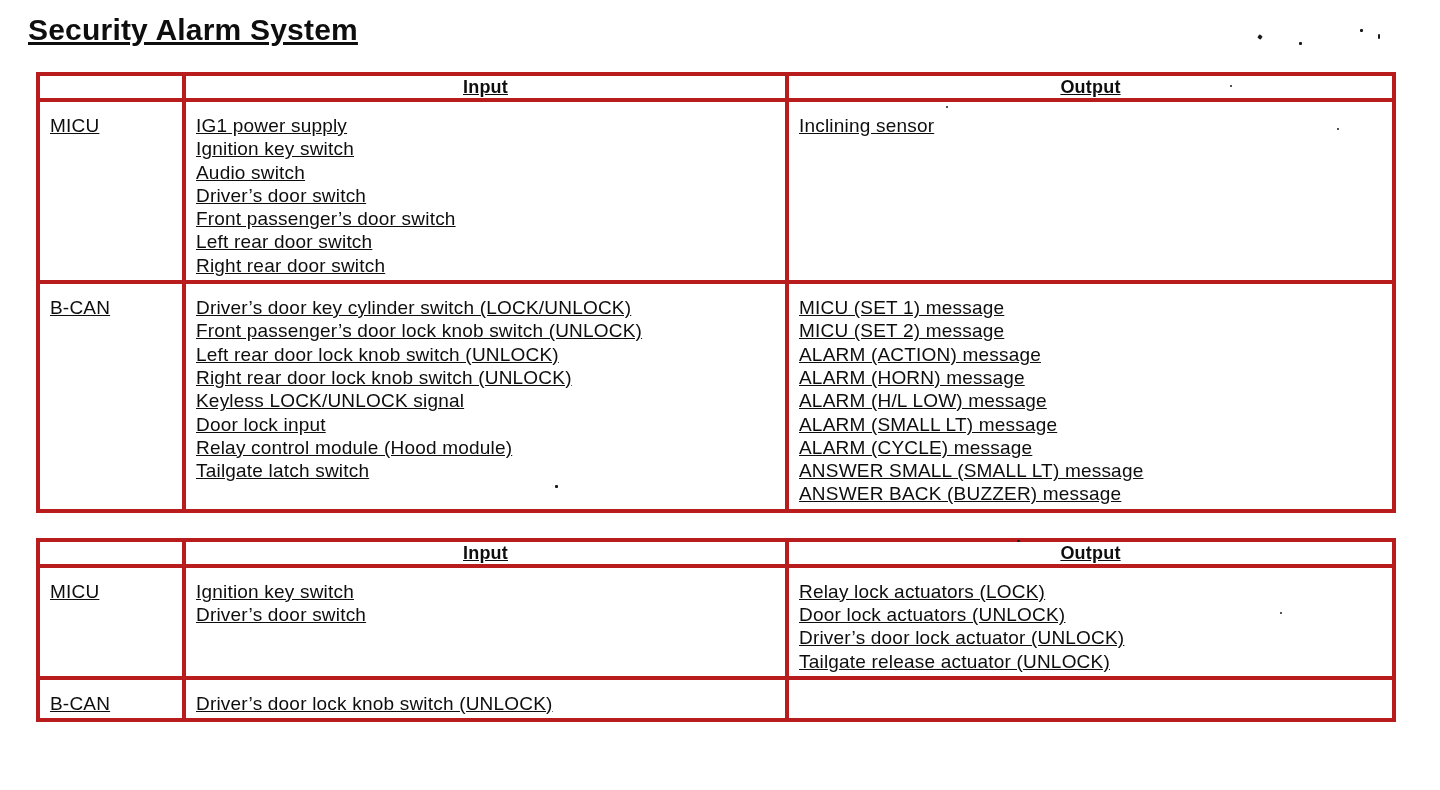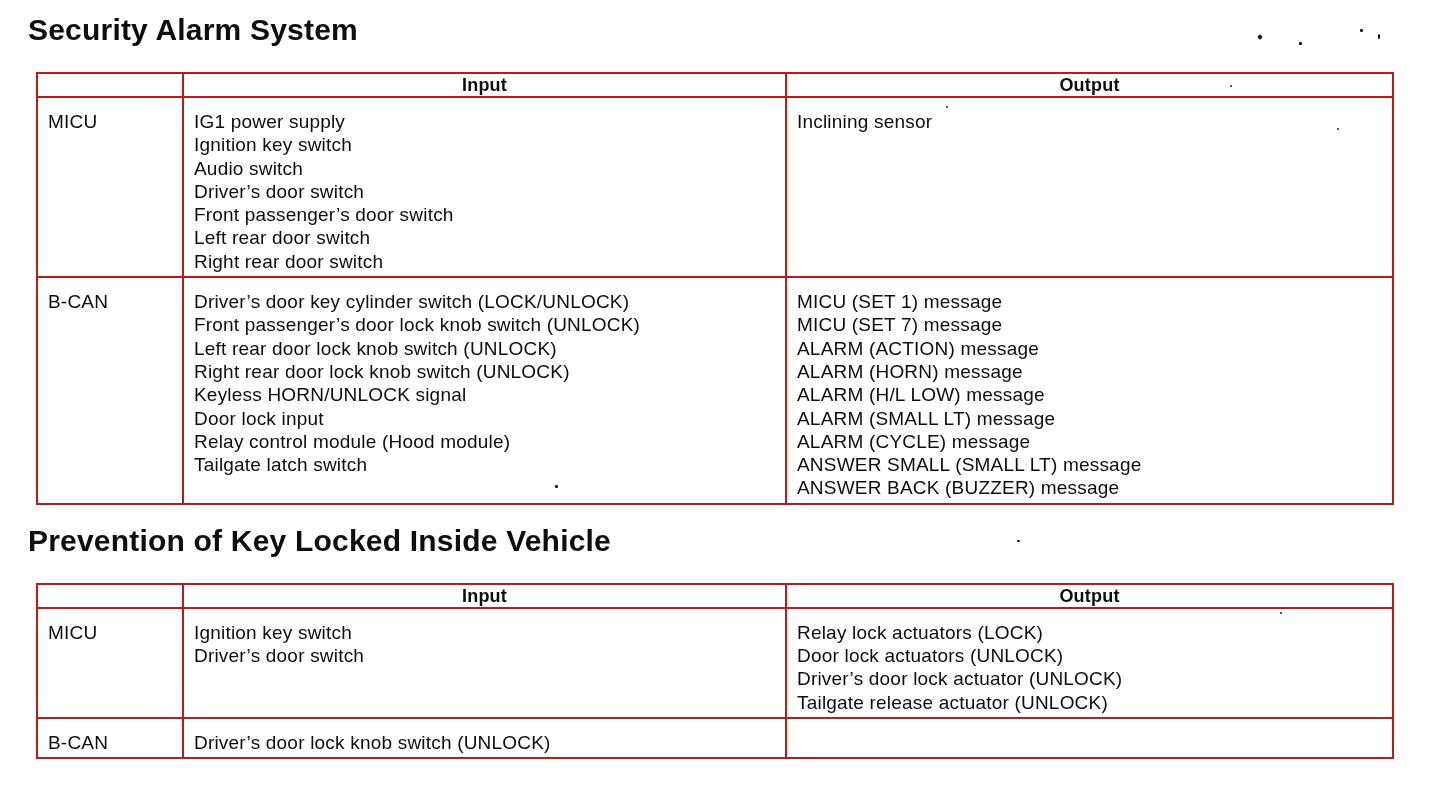--- a/index.html
+++ b/index.html
@@ -14,20 +14,21 @@
     font-family: "Liberation Sans", sans-serif;
     color: #0e0e0e;
     -webkit-font-smoothing: none;
   }
   .page {
     position: relative;
     width: 1440px;
     height: 570px;
     padding-top: 13px;
     box-sizing: border-box;
+    text-decoration: underline;
   }
   .section-heading {
     font-size: 30px;
     font-weight: 700;
     letter-spacing: 0.2px;
     margin: 0 0 0 28px;
     line-height: 34px;
   }
   .intro-text {
     font-size: 18px;
@@ -37,21 +38,21 @@
   }
   table.signal-table {
     border-collapse: collapse;
     table-layout: fixed;
     width: 1356px;
     margin: 25px 0 0 36px;
     border: 2px solid #0c0c0c;
   }
   table.signal-table th,
   table.signal-table td {
-    border: 2px solid #b91c1c;
+    border: 4px solid #b91c1c;
     vertical-align: top;
     overflow: hidden;
   }
   table.signal-table thead th {
     font-size: 18px;
     font-weight: 700;
     text-align: center;
     padding: 1px 0 0 0;
     height: 21px;
     line-height: 21px;
@@ -128,43 +129,42 @@
               <div class="tline">Inclining sensor</div>
             </td>
         </tr>
         <tr>
           <td class="row-label">B-CAN</td>
           <td>
               <div class="tline">Driver’s door key cylinder switch (LOCK/UNLOCK)</div>
               <div class="tline">Front passenger’s door lock knob switch (UNLOCK)</div>
               <div class="tline">Left rear door lock knob switch (UNLOCK)</div>
               <div class="tline">Right rear door lock knob switch (UNLOCK)</div>
-              <div class="tline">Keyless HORN/UNLOCK signal</div>
+              <div class="tline">Keyless LOCK/UNLOCK signal</div>
               <div class="tline">Door lock input</div>
               <div class="tline">Relay control module (Hood module)</div>
               <div class="tline">Tailgate latch switch</div>
             </td>
           <td>
               <div class="tline">MICU (SET 1) message</div>
-              <div class="tline">MICU (SET 7) message</div>
+              <div class="tline">MICU (SET 2) message</div>
               <div class="tline">ALARM (ACTION) message</div>
               <div class="tline">ALARM (HORN) message</div>
               <div class="tline">ALARM (H/L LOW) message</div>
               <div class="tline">ALARM (SMALL LT) message</div>
               <div class="tline">ALARM (CYCLE) message</div>
               <div class="tline">ANSWER SMALL (SMALL LT) message</div>
               <div class="tline">ANSWER BACK (BUZZER) message</div>
             </td>
         </tr>
       </tbody>
     </table>
   </div>
 
   <div class="section" style="margin-top:19px;">
-    <h1 class="section-heading">Prevention of Key Locked Inside Vehicle</h1>
 
     <table class="signal-table">
       <colgroup>
         <col style="width:146px">
         <col style="width:603px">
         <col style="width:607px">
       </colgroup>
       <thead>
         <tr>
           <th></th>

